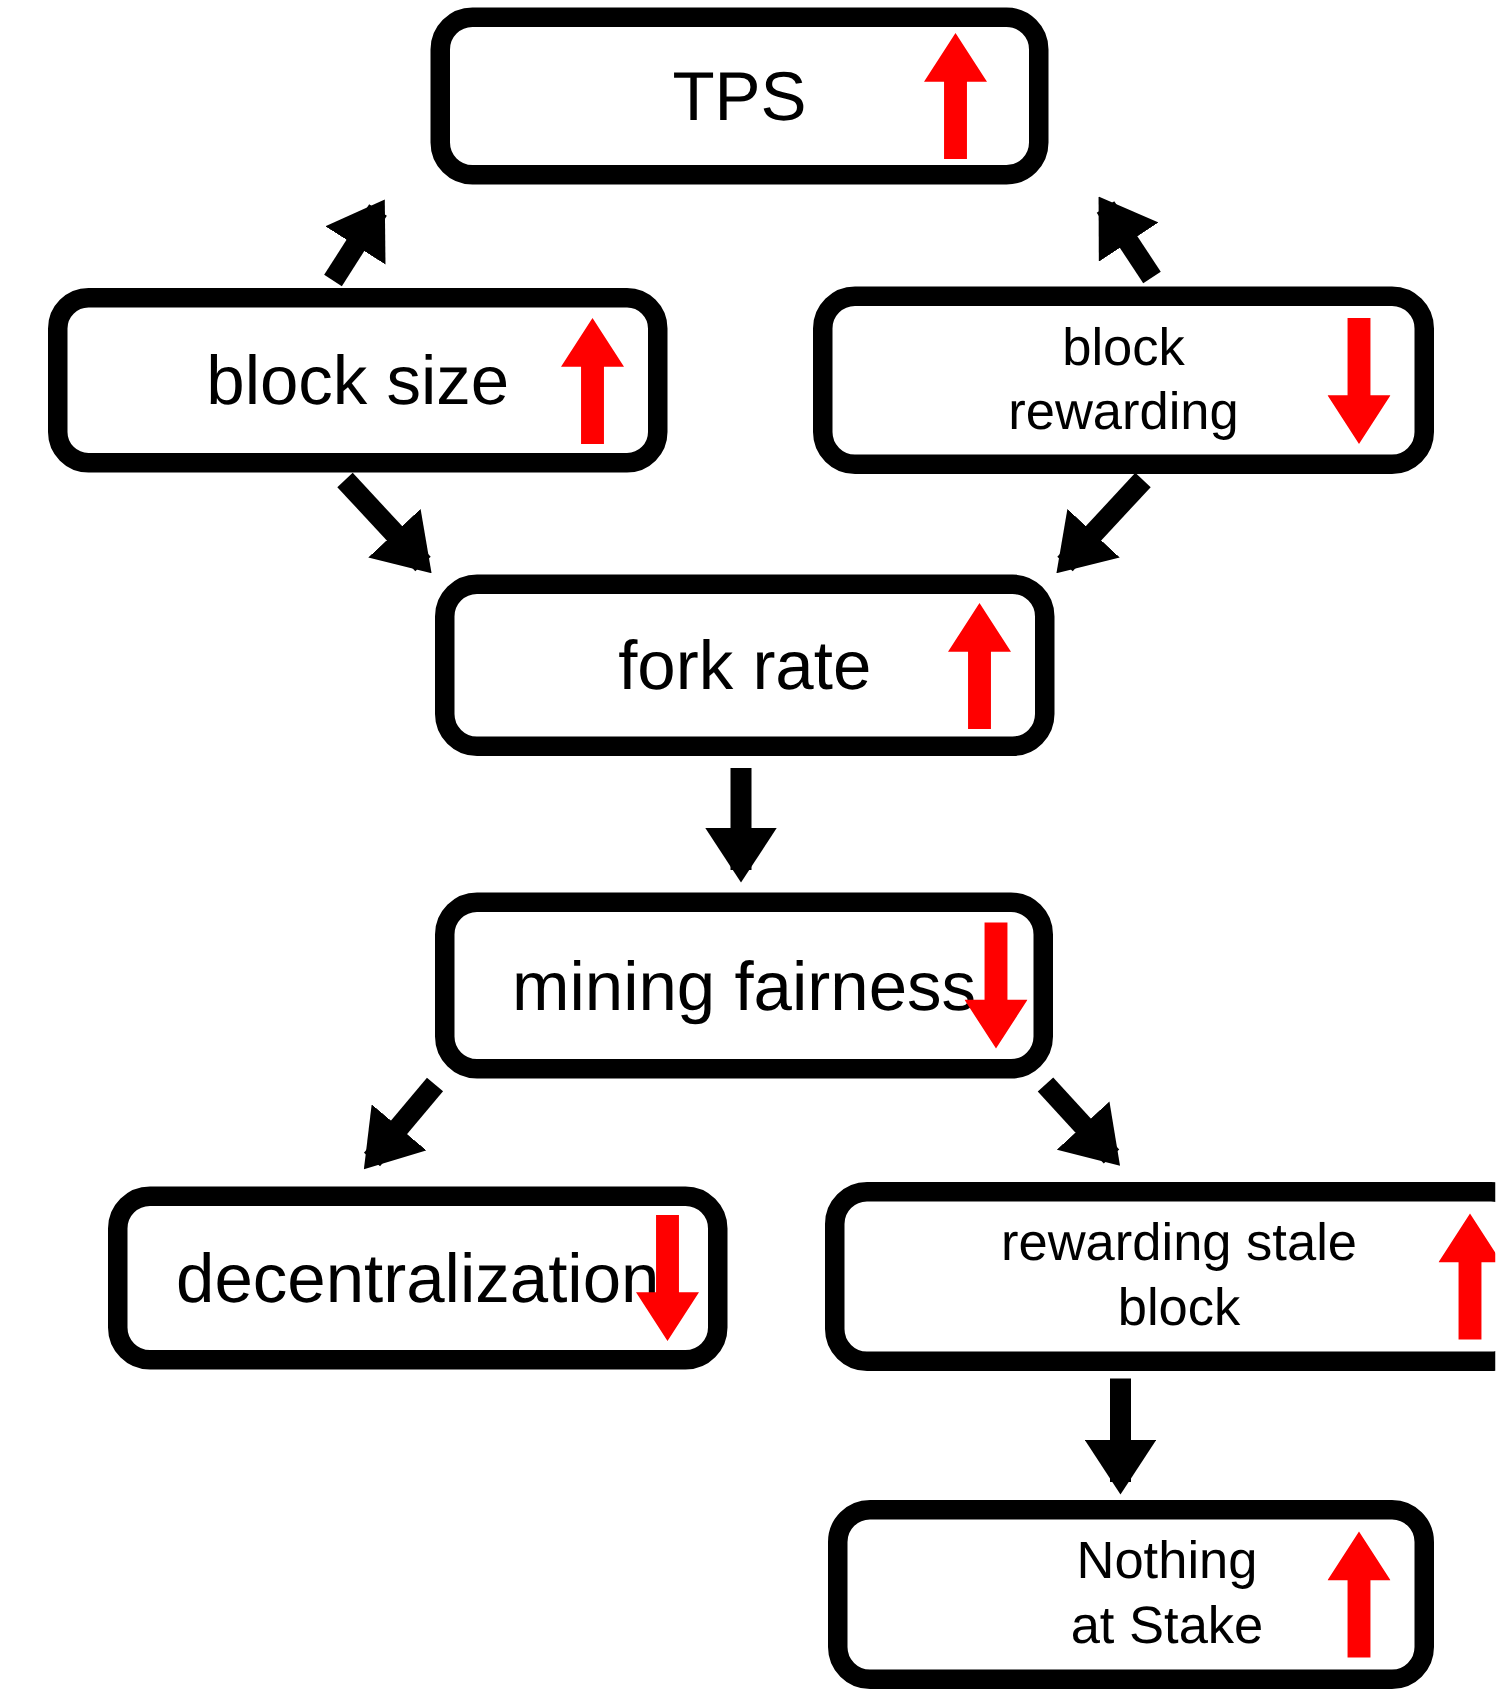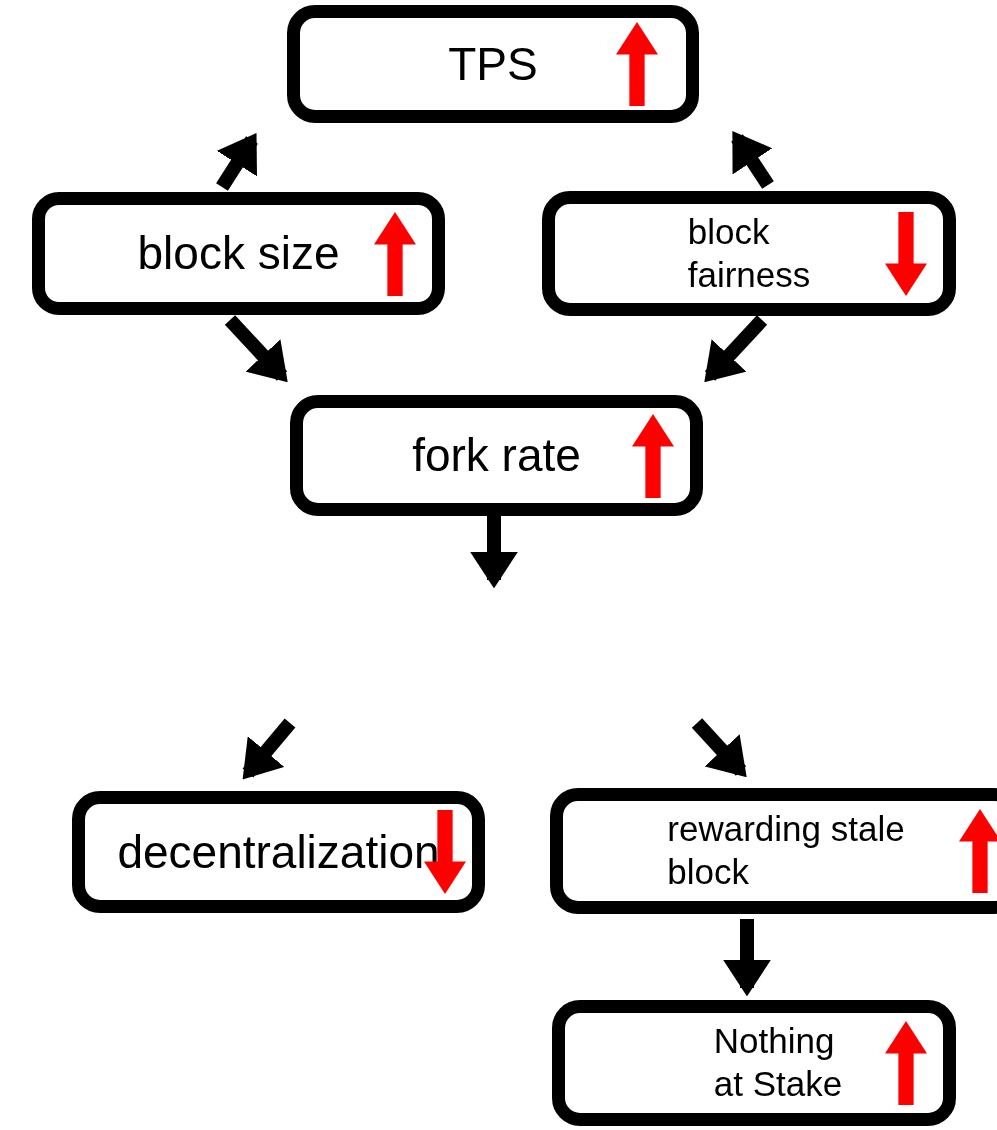--- a/index.html
+++ b/index.html
@@ -29,20 +29,21 @@
   }
   .node {
     position: absolute;
     box-sizing: border-box;
     background: #ffffff;
     border: 13px solid #000000;
     border-radius: 28px;
     display: flex;
     align-items: center;
     justify-content: center;
+    text-align: center;
     color: #000000;
   }
   .node .label-group {
     display: flex;
     flex-direction: column;
     line-height: 1.22;
   }
   .one-line { font-size: 46px; }
   .two-line { font-size: 35px; }
   .label { white-space: nowrap; }
@@ -51,21 +52,21 @@
     right: 16px;
     top: 50%;
     transform: translateY(-50%);
     width: 42px;
     height: 86px;
   }
   
   #node-tps                    { left: 287px; top: 5px;    width: 412px; height: 118px; }
   #node-block_size             { left: 32px;  top: 192px;  width: 413px; height: 123px; border-radius: 27px; }
   #node-block_interval         { left: 542px; top: 191px;  width: 414px; height: 125px; }
-  #node-fork_rate              { left: 290px; top: 383px;  width: 413px; height: 121px; margin-top: 12px; }
+  #node-fork_rate              { left: 290px; top: 383px;  width: 413px; height: 121px; }
   #node-mining_fairness        { left: 290px; top: 595px;  width: 412px; height: 124px; }
   #node-decentralization       { left: 32px;  top: 791px;  width: 413px; height: 122px; margin-left: 40px; }
   #node-rewarding_stale_blocks { left: 550px; top: 788px;  width: 472px; height: 126px; }
   #node-nothing_at_stake       { left: 552px; top: 1000px; width: 404px; height: 126px; padding-left: 48px; }
   
   #node-tps .trend { right: 28px; }
   #node-mining_fairness .trend { right: 4px; }
   #node-decentralization .trend { right: 6px; }
   #node-rewarding_stale_blocks .trend { right: 8px; }
 </style>
@@ -104,36 +105,44 @@
       <span class="label">block size</span>
     </span>
     <svg class="trend" viewBox="0 0 44 88">
         <polygon points="22,0 44,34 30,34 30,88 14,88 14,34 0,34" fill="#ff0000"></polygon>
       </svg>
   </div>
 
   <div class="node two-line" id="node-block_interval">
     <span class="label-group">
       <span class="label">block</span>
-      <span class="label">fairness</span>
+      <span class="label">rewarding</span>
     </span>
     <svg class="trend" viewBox="0 0 44 88">
         <polygon points="22,88 44,54 30,54 30,0 14,0 14,54 0,54" fill="#ff0000"></polygon>
       </svg>
   </div>
 
   <div class="node one-line" id="node-fork_rate">
     <span class="label-group">
       <span class="label">fork rate</span>
     </span>
     <svg class="trend" viewBox="0 0 44 88">
         <polygon points="22,0 44,34 30,34 30,88 14,88 14,34 0,34" fill="#ff0000"></polygon>
       </svg>
   </div>
 
+  <div class="node one-line" id="node-mining_fairness">
+    <span class="label-group">
+      <span class="label">mining fairness</span>
+    </span>
+    <svg class="trend" viewBox="0 0 44 88">
+        <polygon points="22,88 44,54 30,54 30,0 14,0 14,54 0,54" fill="#ff0000"></polygon>
+      </svg>
+  </div>
 
   <div class="node one-line" id="node-decentralization">
     <span class="label-group">
       <span class="label">decentralization</span>
     </span>
     <svg class="trend" viewBox="0 0 44 88">
         <polygon points="22,88 44,54 30,54 30,0 14,0 14,54 0,54" fill="#ff0000"></polygon>
       </svg>
   </div>
 

